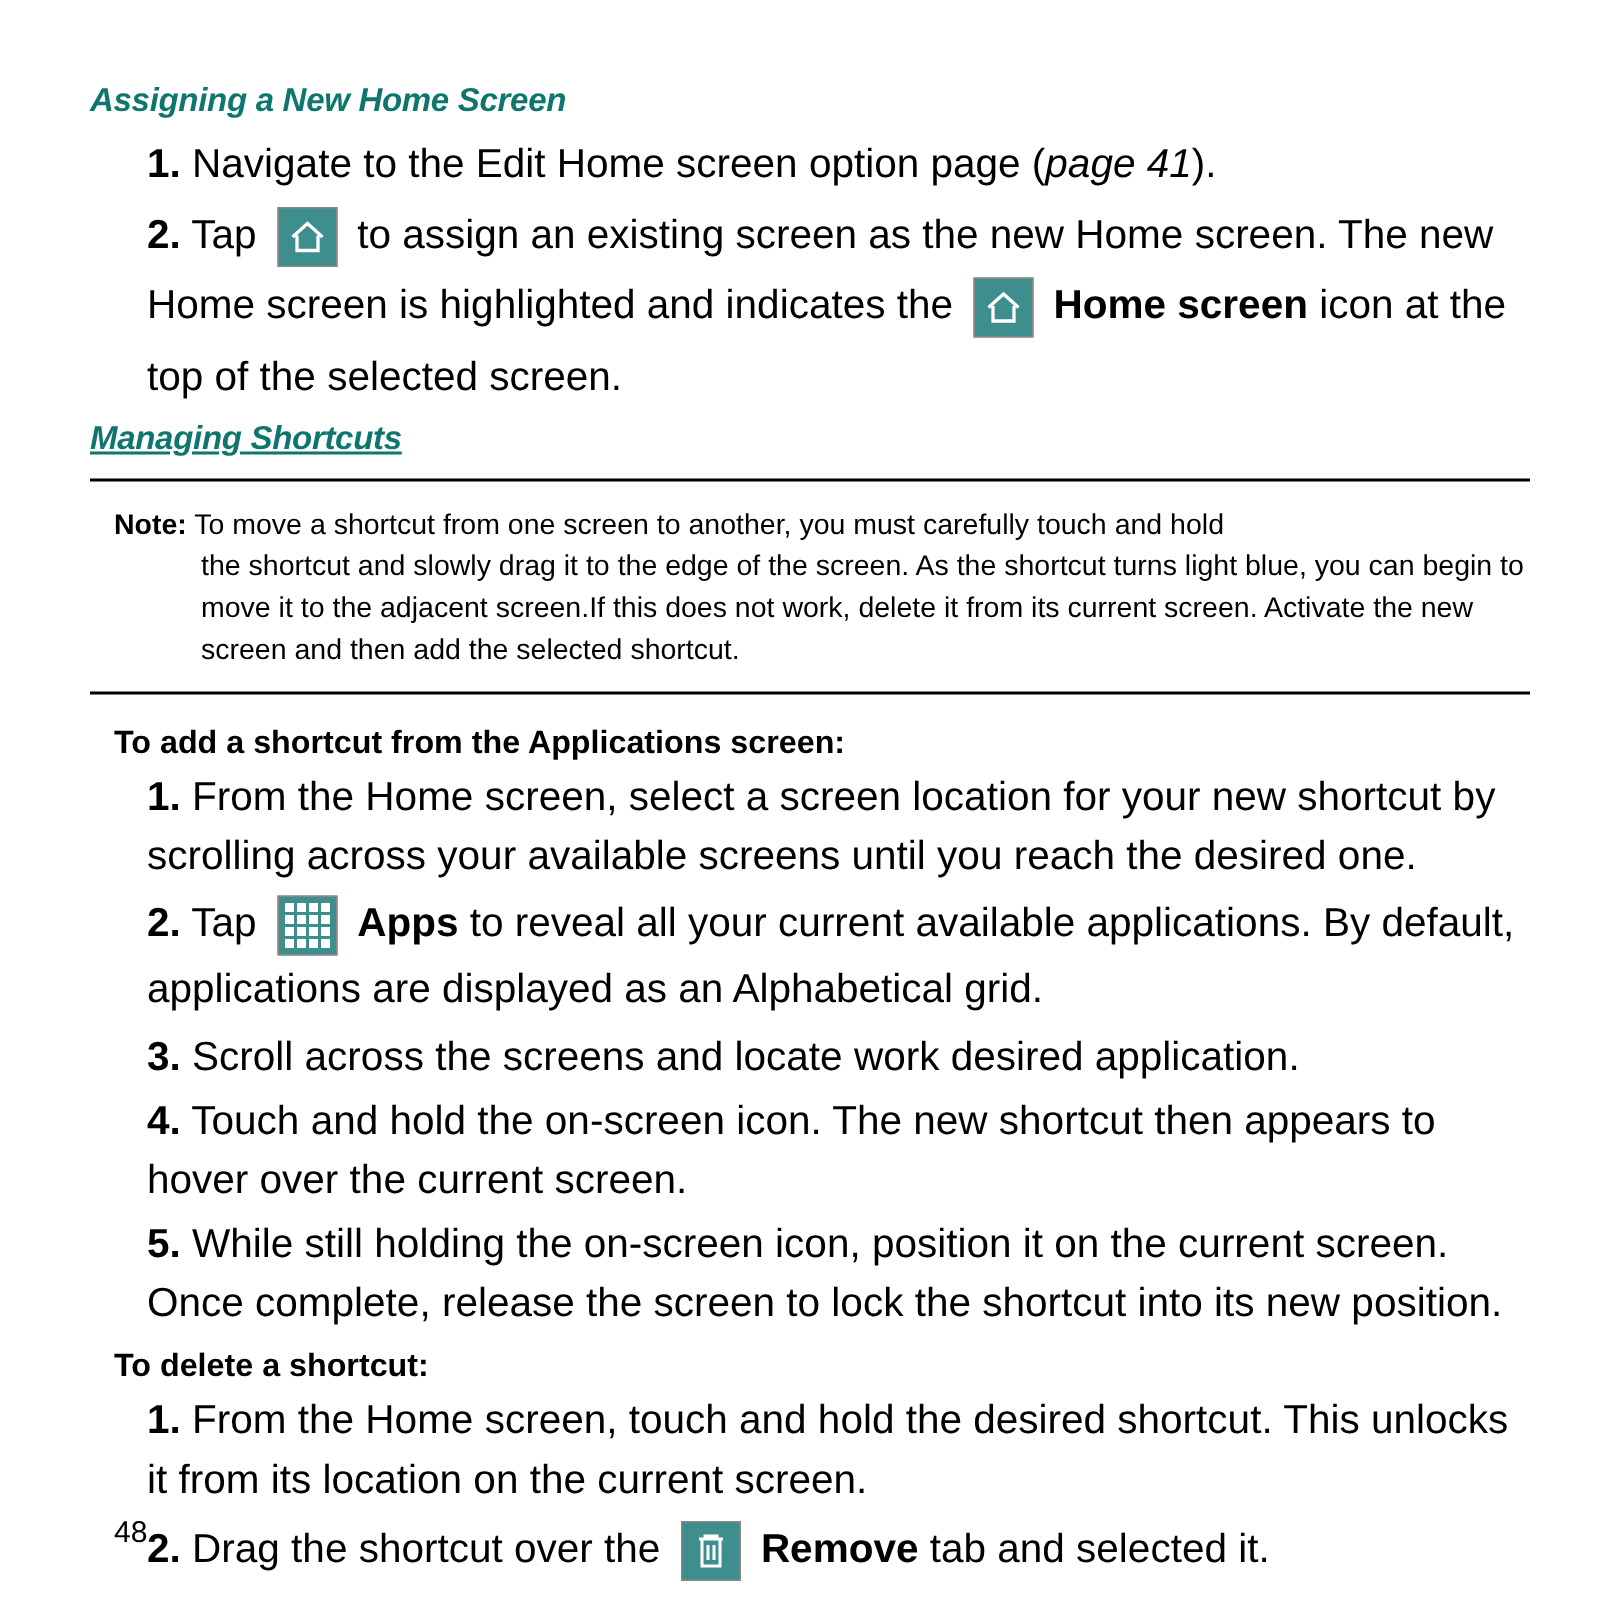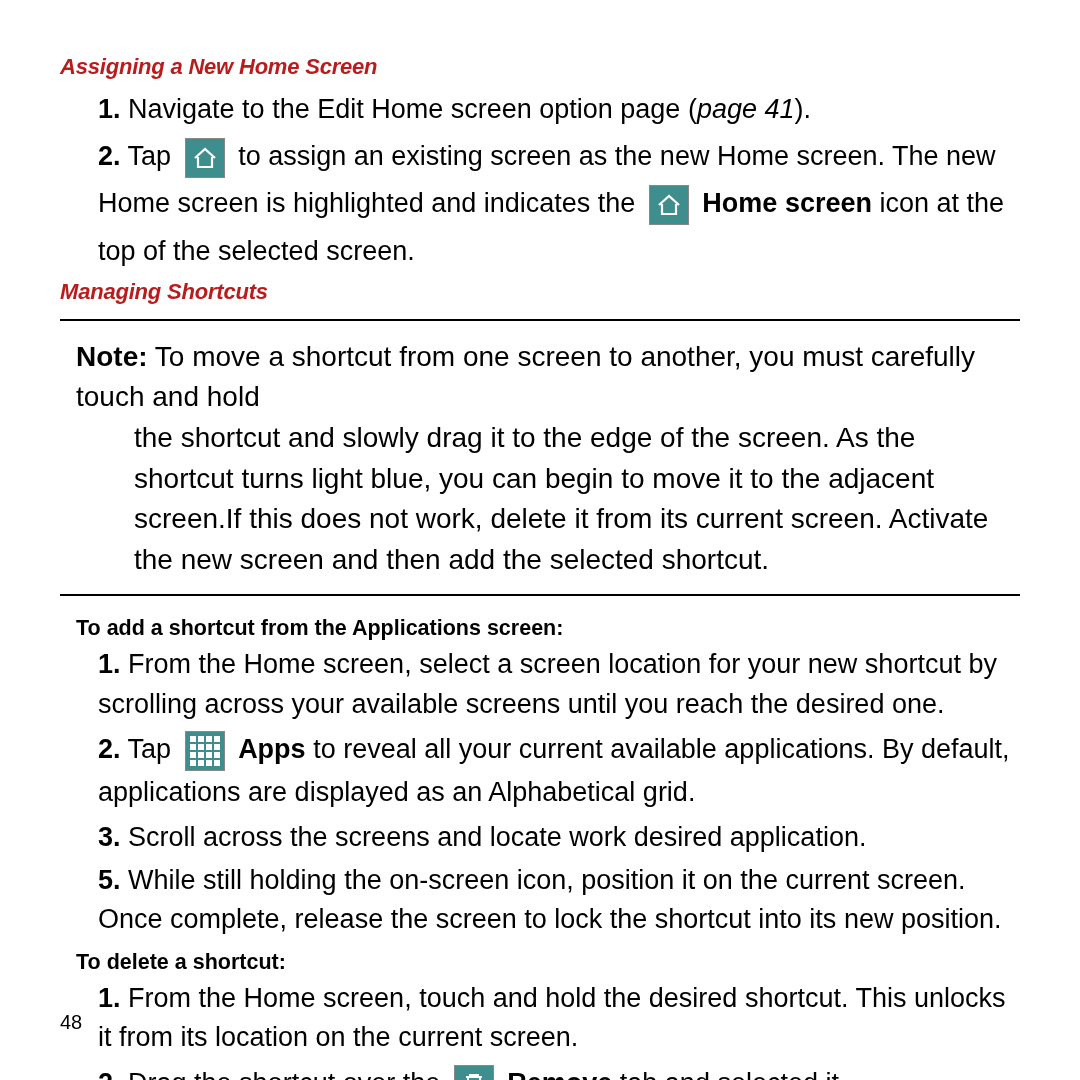--- a/index.html
+++ b/index.html
@@ -6,21 +6,21 @@
   body {
     width: 1080px;
     height: 1080px;
     background: #fff;
     font-family: Arial, Helvetica, sans-serif;
     color: #000;
     padding: 54px 60px 40px 60px;
     position: relative;
   }
   .section-heading {
-    color: #b91c1c;
+    color: #0f766e;
     font-weight: bold;
     font-style: italic;
     font-size: 22px;
     margin-bottom: 10px;
     letter-spacing: -0.2px;
   }
   ol.steps {
     list-style: none;
     padding-left: 38px;
     font-size: 27px;
@@ -46,40 +46,40 @@
     position: absolute;
     top: 50%; left: 50%;
     transform: translate(-50%, -50%);
   }
   hr.rule {
     border: none;
     border-top: 2px solid #000;
     margin: 14px 0 16px 0;
   }
   .note-block {
-    font-size: 28px;
+    font-size: 19px;
     line-height: 1.45;
     padding-left: 16px;
     margin-bottom: 14px;
   }
   .note-block .note-label { font-weight: bold; }
   .note-indent {
     display: block;
     padding-left: 58px;
   }
   .subheading {
     font-weight: bold;
     font-size: 21.5px;
     padding-left: 16px;
     margin-top: 20px;
     margin-bottom: 4px;
   }
   .page-num {
     position: absolute;
-    left: 60px;
+    left: 76px;
     bottom: 46px;
     font-size: 20px;
   }
   .apps-grid {
     position:absolute; top:50%; left:50%; transform:translate(-50%,-50%);
     display:grid; grid-template-columns: repeat(4, 6px); grid-template-rows: repeat(4, 6px); gap:2px;
   }
   .apps-grid span { background:#fff; width:6px; height:6px; }
 </style>
 </head>
@@ -104,21 +104,21 @@
     <span class="icon-box icon-home">
       <svg width="26" height="24" viewBox="0 0 26 24">
           <path d="M3 12 L13 3 L23 12 M6 11 V21 H20 V11" fill="none" stroke="#fff" stroke-width="2.2"></path>
         </svg>
     </span>
     <span class="bold">Home screen</span>
     <span>icon at the top of the selected screen.</span>
   </li>
 </ol>
 
-<div class="section-heading" style="">Managing Shortcuts</div>
+<div class="section-heading" style="text-decoration:underline;">Managing Shortcuts</div>
 
 <hr class="rule">
 
 <div class="note-block">
   <span class="note-label">Note:</span>
   <span>To move a shortcut from one screen to another, you must carefully touch and hold</span>
   <span class="note-indent">the shortcut and slowly drag it to the edge of the screen. As the shortcut turns light blue, you can begin to move it to the adjacent screen.If this does not work, delete it from its current screen. Activate the new screen and then add the selected shortcut.</span>
 </div>
 
 <hr class="rule">
@@ -154,20 +154,24 @@
         </span>
     </span>
     <span class="bold">Apps</span>
     <span>to reveal all your current available applications. By default, applications are displayed as an Alphabetical grid.</span>
   </li>
   <li>
     <span class="num">3.</span>
     <span>Scroll across the screens and locate work desired application.</span>
   </li>
   <li>
+    <span class="num">4.</span>
+    <span>Touch and hold the on-screen icon. The new shortcut then appears to hover over the current screen.</span>
+  </li>
+  <li>
     <span class="num">5.</span>
     <span>While still holding the on-screen icon, position it on the current screen. Once complete, release the screen to lock the shortcut into its new position.</span>
   </li>
 </ol>
 
 <div class="subheading" style="margin-top:10px;">To delete a shortcut:</div>
 
 <ol class="steps">
   <li>
     <span class="num">1.</span>

